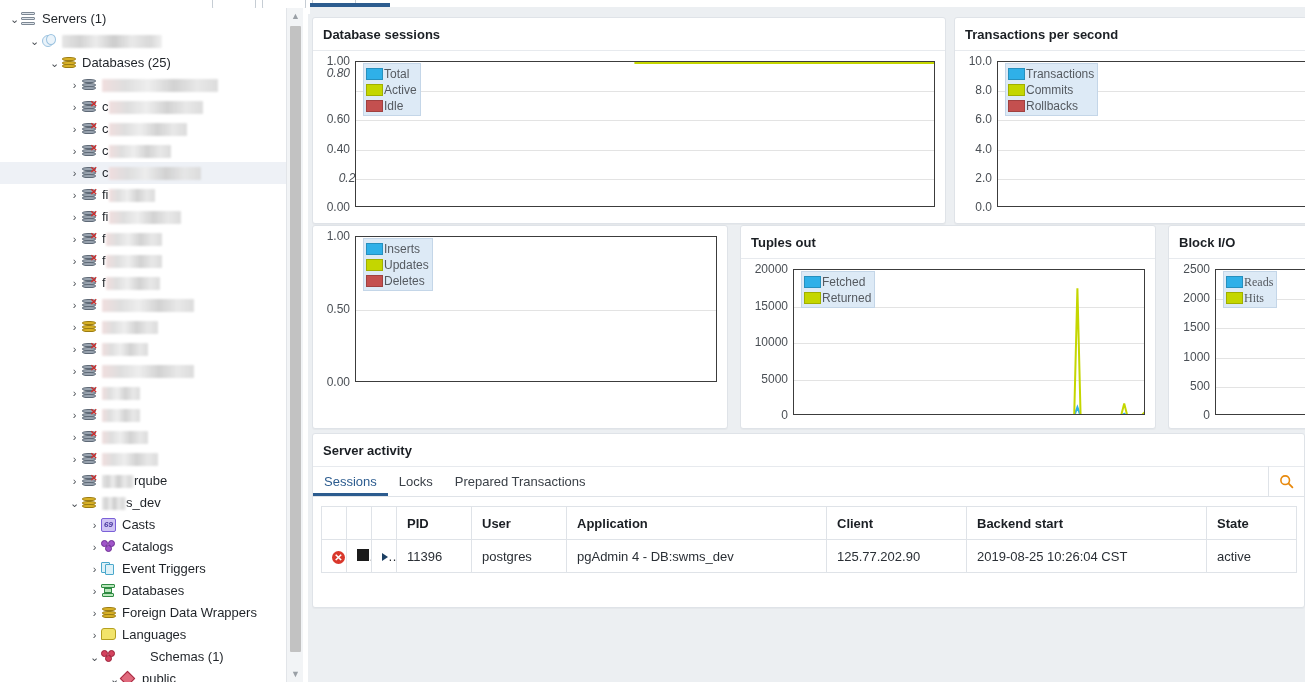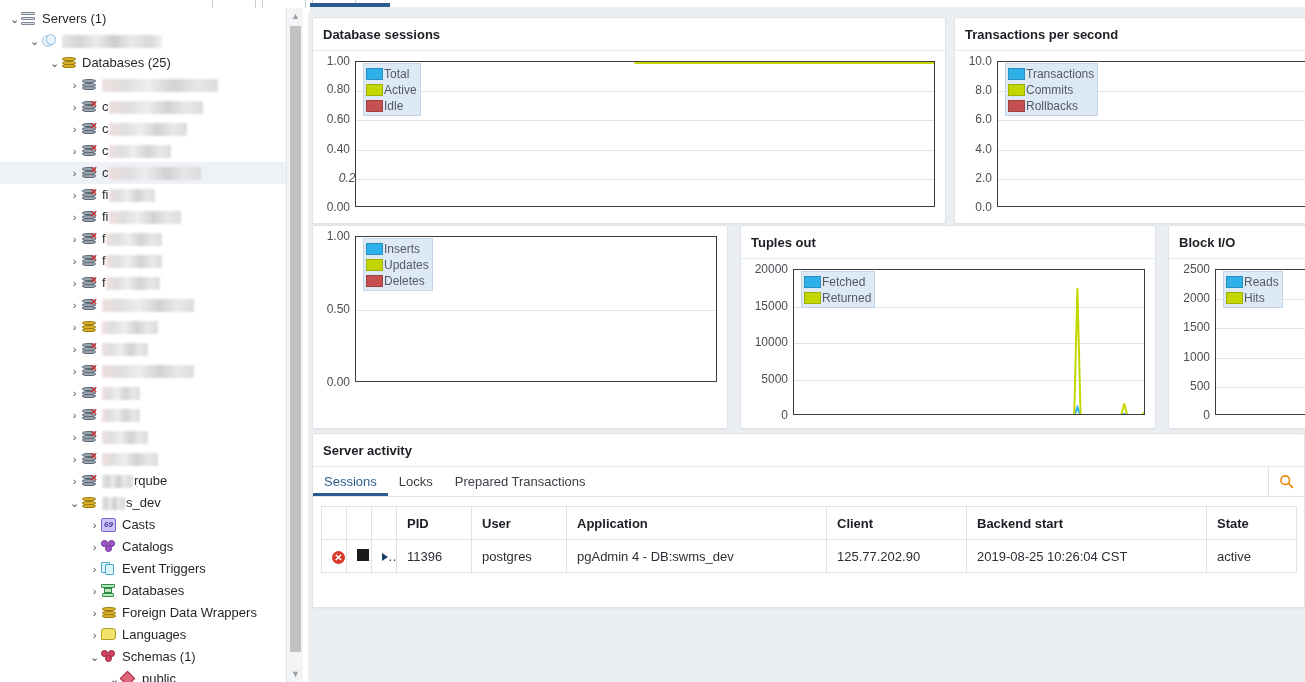--- a/index.html
+++ b/index.html
@@ -611,21 +611,21 @@
       <div class="tree-row">
         <span style="display:inline-block;width:88px;flex:0 0 88px"></span>
         <span class="twisty">⌄</span>
         <span class="tnode-icon">
           <span class="clover cl-red">
             <s></s>
             <s></s>
             <s></s>
           </span>
         </span>
-        <span style="display:flex;align-items:center;gap:0px;">
+        <span style="display:flex;align-items:center;gap:0px;margin-left:28px;">
           <span class="tlabel">Schemas (1)</span>
         </span>
       </div>
       <div class="tree-row">
         <span style="display:inline-block;width:108px;flex:0 0 108px"></span>
         <span class="twisty">⌄</span>
         <span class="tnode-icon">
           <span class="ic-public">
             <u></u>
           </span>
@@ -645,21 +645,21 @@
 
   <div id="dash">
 
     <div class="card" style="left:4px; top:3px; width:634px; height:207px;">
       <div class="card-title">Database sessions</div>
       <div class="chart-body" id="chart-database-sessions" style="height:172px;">
           <div class="yaxis-lbl" style="left: 0px; width: 37px; top: 156px;">0.00</div>
           <div class="yaxis-lbl" style="left: 12px; width: 37px; top: 126.8px; font-style: italic;">0.20</div>
           <div class="yaxis-lbl" style="left: 0px; width: 37px; top: 97.6px;">0.40</div>
           <div class="yaxis-lbl" style="left: 0px; width: 37px; top: 68.4px;">0.60</div>
-          <div class="yaxis-lbl" style="left: 0px; width: 37px; top: 38px;">0.80</div>
+          <div class="yaxis-lbl" style="left: 0px; width: 37px; top: 22px; font-style: italic;">0.80</div>
           <div class="yaxis-lbl" style="left: 0px; width: 37px; top: 10px;">1.00</div>
           <div class="plot" style="left: 42px; top: 10px; width: 580px; height: 146px;">
             <div class="gridline" style="top: 116.8px;"></div>
             <div class="gridline" style="top: 87.6px;"></div>
             <div class="gridline" style="top: 58.4px;"></div>
             <div class="gridline" style="top: 29.2px;"></div>
             <svg width="580" height="146" style="position: absolute; left: 0px; top: 0px;">
               <line x1="278.4" x2="580" y1="1" y2="1" stroke="#c4d600" stroke-width="2"></line>
               <line x1="278.4" x2="580" y1="145" y2="145" stroke="#c4504f" stroke-width="2"></line>
             </svg>
@@ -781,21 +781,21 @@
           <div class="yaxis-lbl" style="left: 0px; width: 41px; top: 68.4px;">1500</div>
           <div class="yaxis-lbl" style="left: 0px; width: 41px; top: 39.2px;">2000</div>
           <div class="yaxis-lbl" style="left: 0px; width: 41px; top: 10px;">2500</div>
           <div class="plot" style="left: 46px; top: 10px; width: 358px; height: 146px;">
             <div class="gridline" style="top: 116.8px;"></div>
             <div class="gridline" style="top: 87.6px;"></div>
             <div class="gridline" style="top: 58.4px;"></div>
             <div class="gridline" style="top: 29.2px;"></div>
             <svg width="358" height="146" style="position: absolute; left: 0px; top: 0px;"></svg>
           </div>
-          <div class="legend" style="left: 54px; top: 12px;">
+          <div class="legend" style="left: 54px; top: 12px; font-family: Liberation Serif, serif;">
             <div class="legend-row">
               <span class="legend-sw" style="background: rgb(47, 176, 232);"></span>
               <span class="legend-tx">Reads</span>
             </div>
             <div class="legend-row">
               <span class="legend-sw" style="background: rgb(196, 214, 0);"></span>
               <span class="legend-tx">Hits</span>
             </div>
           </div>
         </div>

